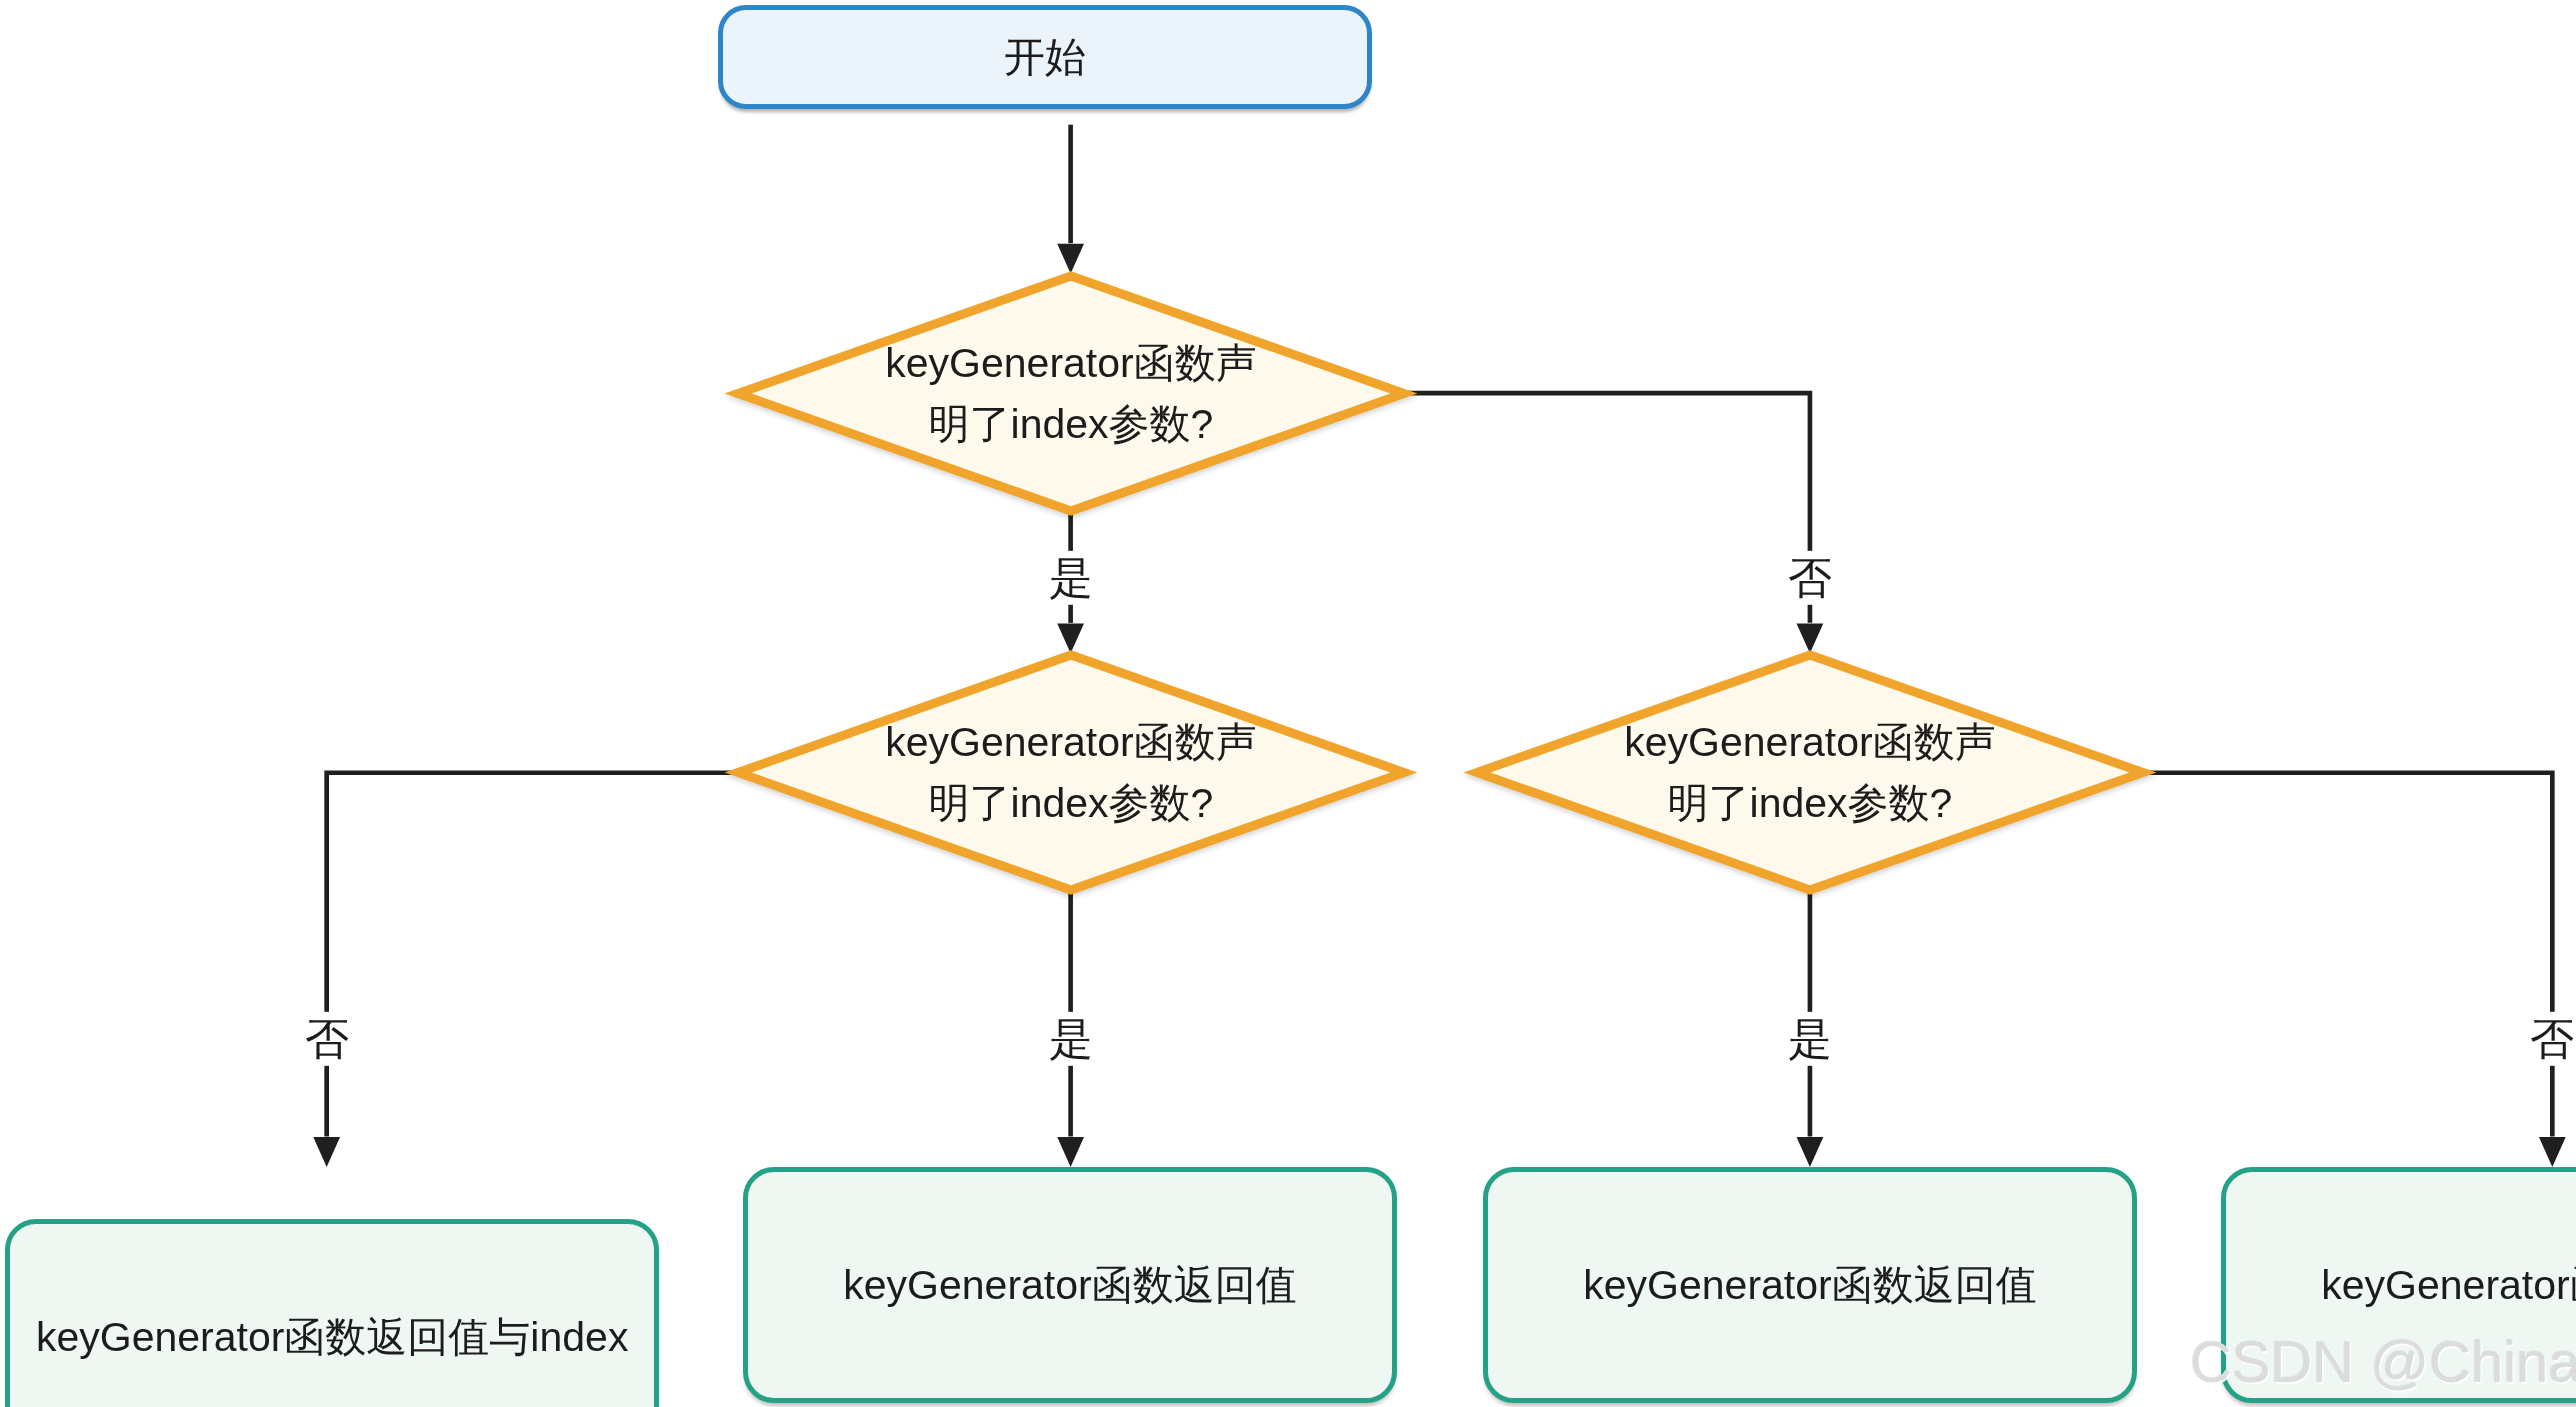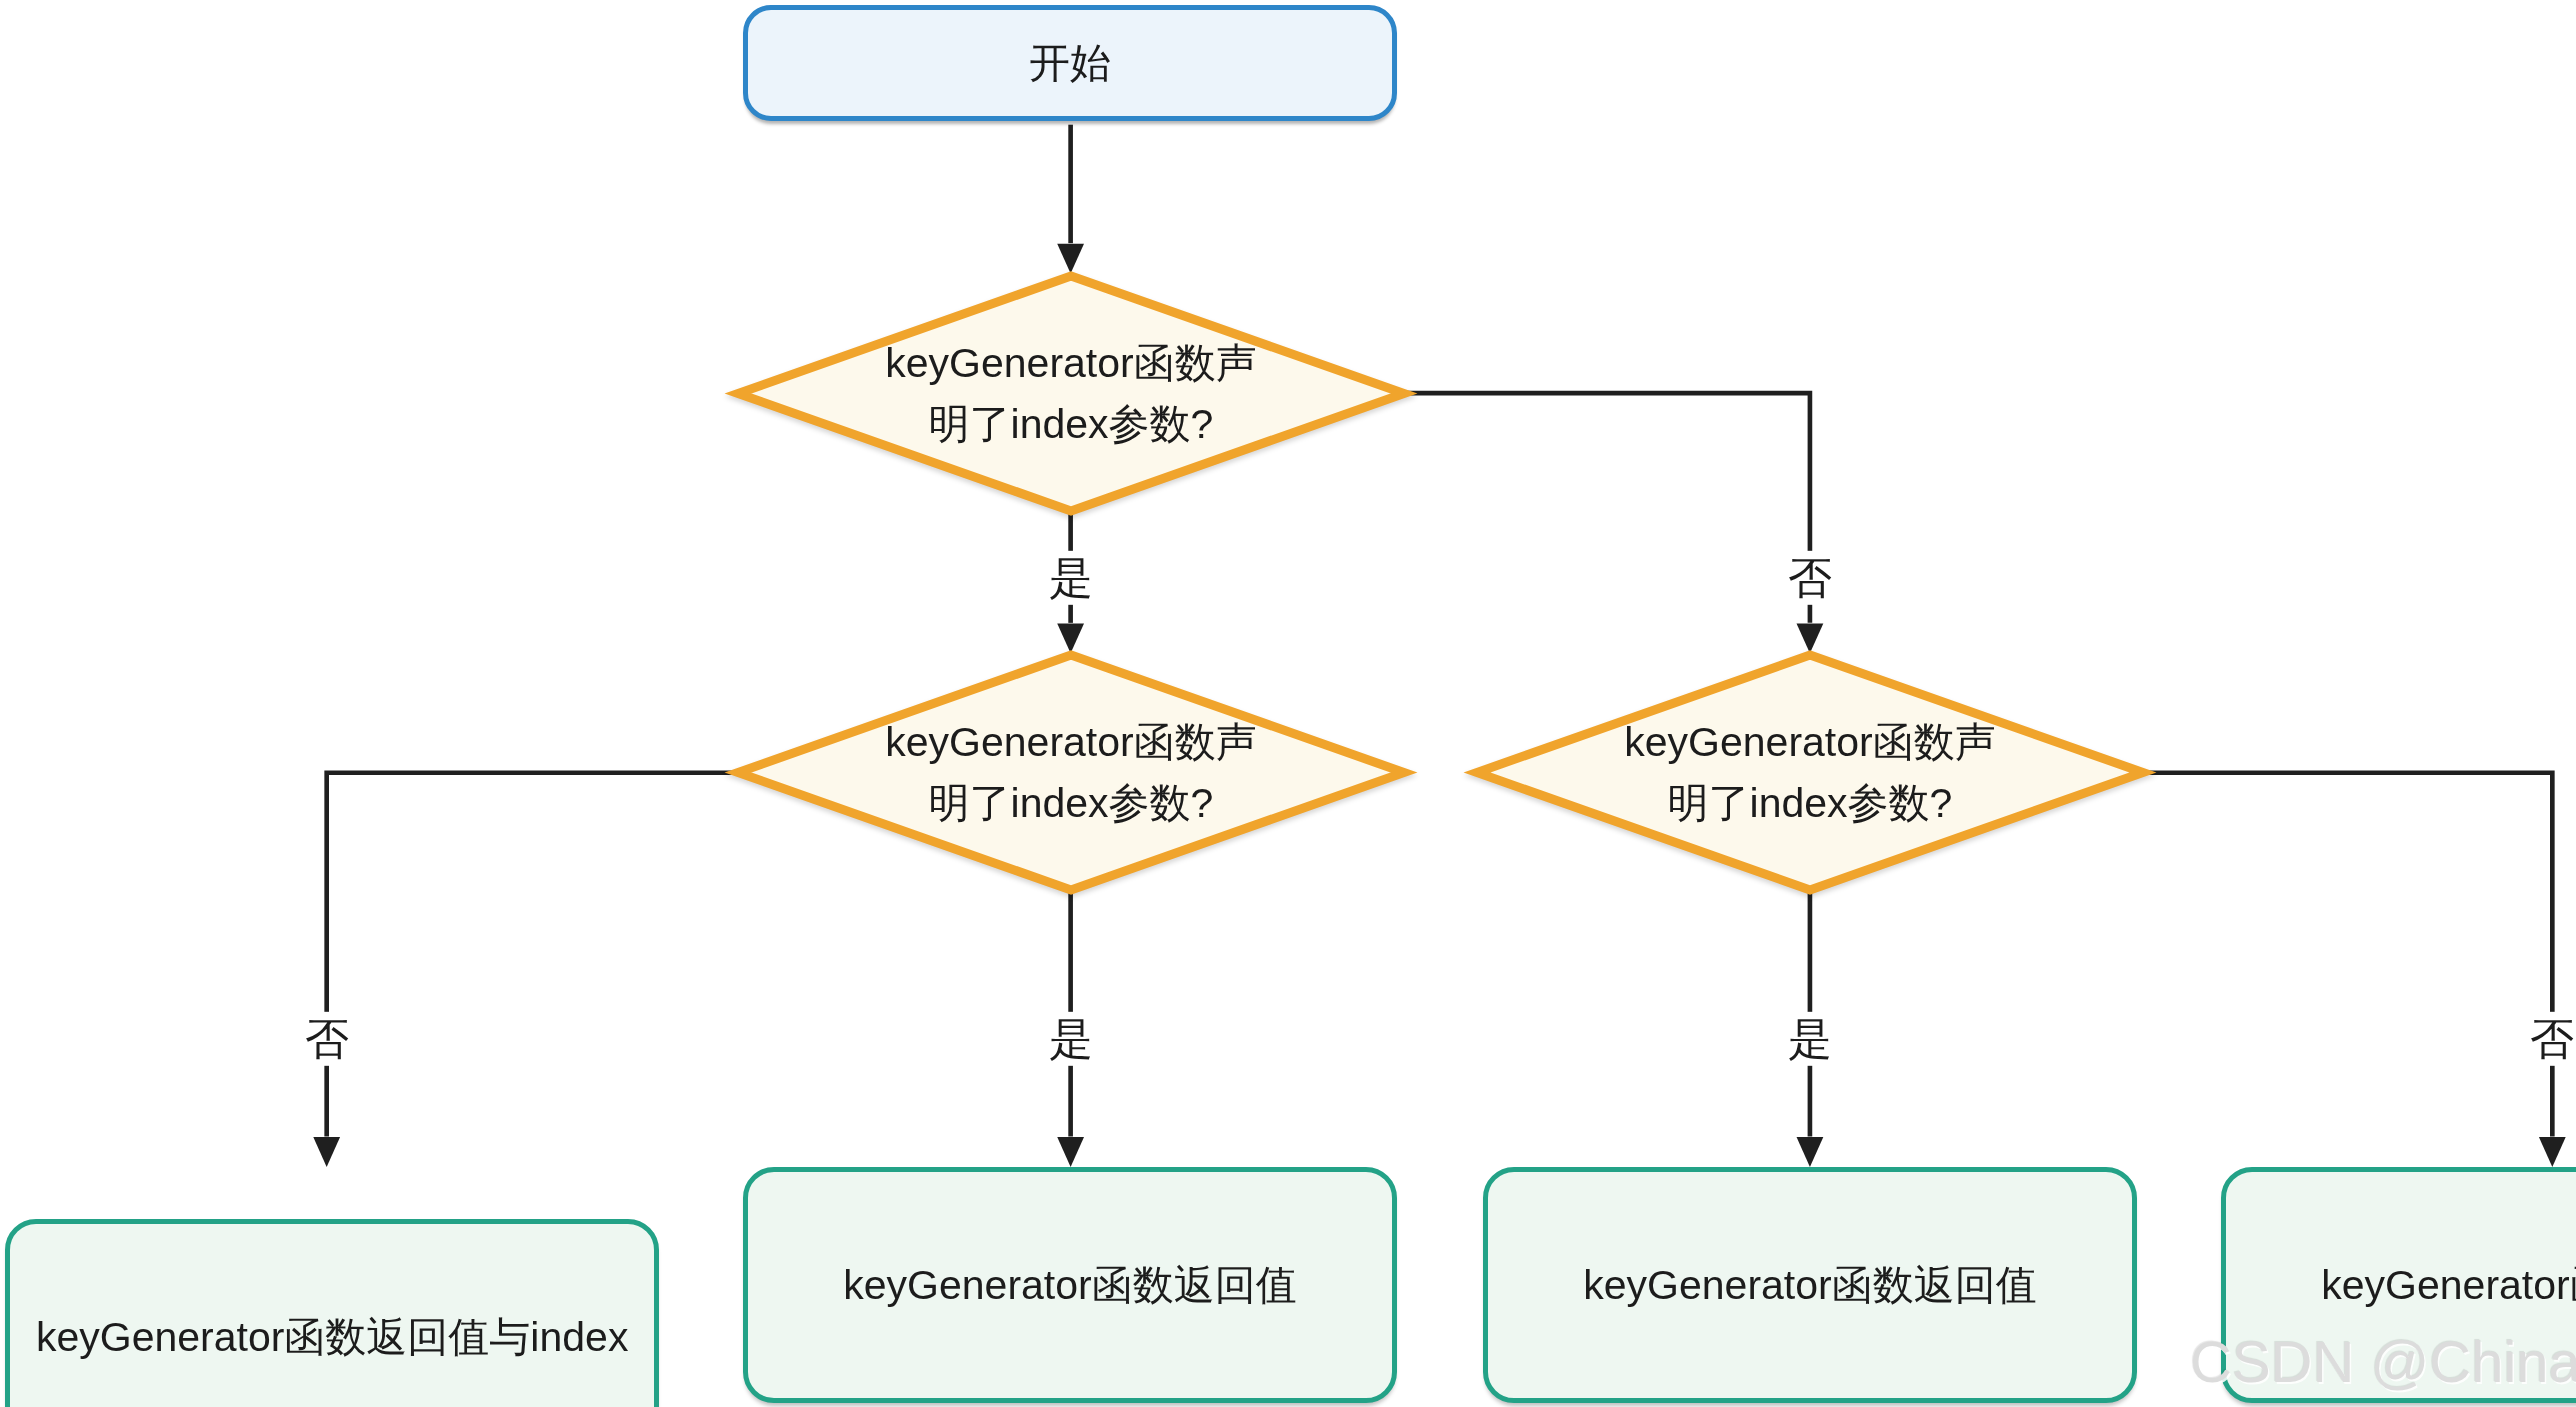--- a/index.html
+++ b/index.html
@@ -132,21 +132,21 @@
   <polyline points="2078,1732 2078,2206"></polyline>
   <polygon class="arrowhead" points="2052,2207 2104,2207 2078,2265"></polygon>
 
   <polyline points="3513,1732 3513,2206"></polyline>
   <polygon class="arrowhead" points="3487,2207 3539,2207 3513,2265"></polygon>
 
   <polyline points="4163,1500 4954,1500 4954,2206"></polyline>
   <polygon class="arrowhead" points="4928,2207 4980,2207 4954,2265"></polygon>
 </svg>
 
-<div class="node node-start" style="left:743px; top:5.2px; width:654px; height:116px;">
+<div class="node node-start" style="left:718px; top:5.2px; width:654px; height:104px;">
   <span>开始</span>
 </div>
 
 <div class="node node-diamond" style="left:736px; top:274px; width:670px; height:239px;">
   <svg class="diamond-shape" viewBox="0 0 1300 464" preserveAspectRatio="none">
     <polygon points="650,4 1296,232 650,460 4,232"></polygon>
   </svg>
   <div class="lines">
     <span>keyGenerator函数声</span>
     <span>明了index参数?</span>

